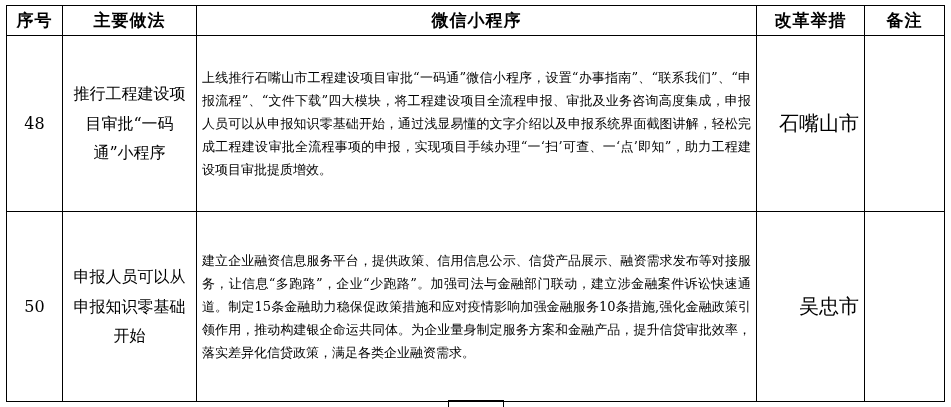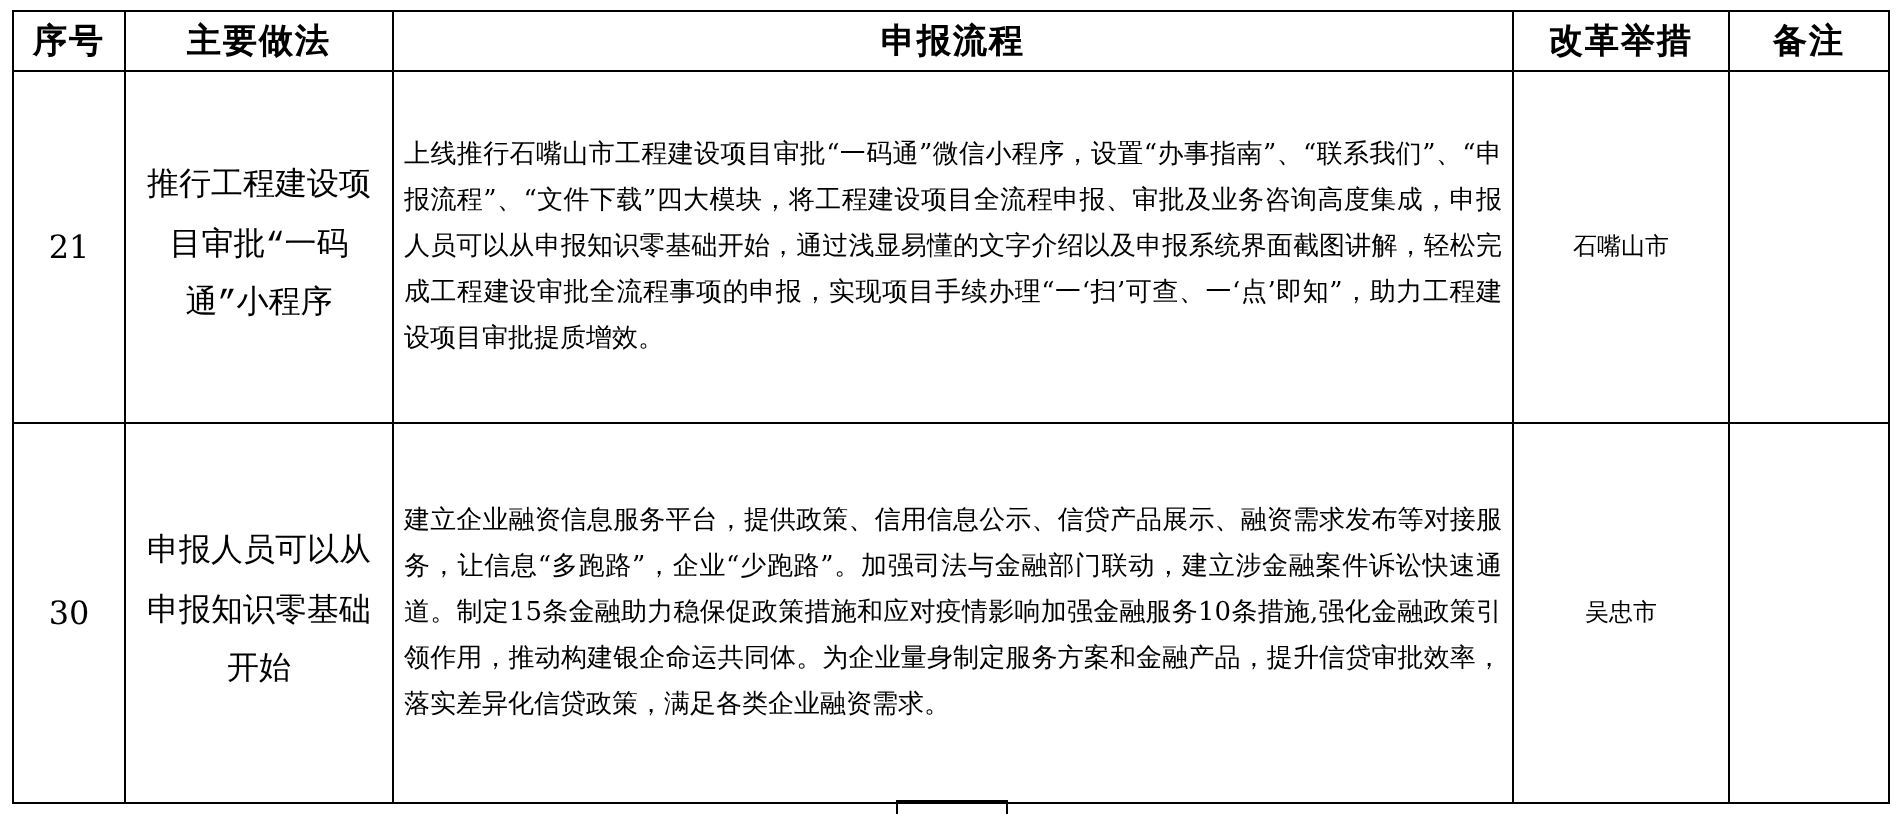--- a/index.html
+++ b/index.html
@@ -49,32 +49,31 @@
 
   td.cell-no {
     text-align: center;
     font-size: 16px;
   }
   td.cell-measure {
     text-align: center;
     font-size: 16px;
     line-height: 1.85;
     padding: 4px 6px;
-    font-family: Liberation Mono, monospace;
   }
   td.cell-method {
     text-align: justify;
     text-align-last: left;
     font-size: 13px;
     line-height: 1.78;
     padding: 6px 8px;
   }
   td.cell-source {
-    text-align: center;
-    font-size: 12px;
+    text-align: right;
+    font-size: 20px;
   }
   td.cell-remark {
     text-align: center;
     font-size: 16px;
   }
   .row-29 td { height: 176px; }
   .row-30 td { height: 190px; }
 
   .footer-strip {
     position: absolute;
@@ -105,35 +104,35 @@
       <col class="col-no">
       <col class="col-measure">
       <col class="col-method">
       <col class="col-source">
       <col class="col-remark">
     </colgroup>
     <thead>
       <tr>
         <th>序号</th>
         <th>主要做法</th>
-        <th>申报流程</th>
+        <th>微信小程序</th>
         <th>改革举措</th>
         <th>备注</th>
       </tr>
     </thead>
     <tbody>
       <tr class="row-29">
-        <td class="cell-no">21</td>
+        <td class="cell-no">48</td>
         <td class="cell-measure">推行工程建设项目审批“一码通”小程序</td>
         <td class="cell-method">上线推行石嘴山市工程建设项目审批“一码通”微信小程序，设置“办事指南”、“联系我们”、“申报流程”、“文件下载”四大模块，将工程建设项目全流程申报、审批及业务咨询高度集成，申报人员可以从申报知识零基础开始，通过浅显易懂的文字介绍以及申报系统界面截图讲解，轻松完成工程建设审批全流程事项的申报，实现项目手续办理“一‘扫’可查、一‘点’即知”，助力工程建设项目审批提质增效。</td>
         <td class="cell-source">石嘴山市</td>
         <td class="cell-remark"></td>
       </tr>
       <tr class="row-30">
-        <td class="cell-no">30</td>
+        <td class="cell-no">50</td>
         <td class="cell-measure">申报人员可以从申报知识零基础开始</td>
         <td class="cell-method">建立企业融资信息服务平台，提供政策、信用信息公示、信贷产品展示、融资需求发布等对接服务，让信息“多跑路”，企业“少跑路”。加强司法与金融部门联动，建立涉金融案件诉讼快速通道。制定15条金融助力稳保促政策措施和应对疫情影响加强金融服务10条措施,强化金融政策引领作用，推动构建银企命运共同体。为企业量身制定服务方案和金融产品，提升信贷审批效率，落实差异化信贷政策，满足各类企业融资需求。</td>
         <td class="cell-source">吴忠市</td>
         <td class="cell-remark"></td>
       </tr>
     </tbody>
   </table>
 
   <div class="footer-strip">
     <div class="footer-box"></div>

